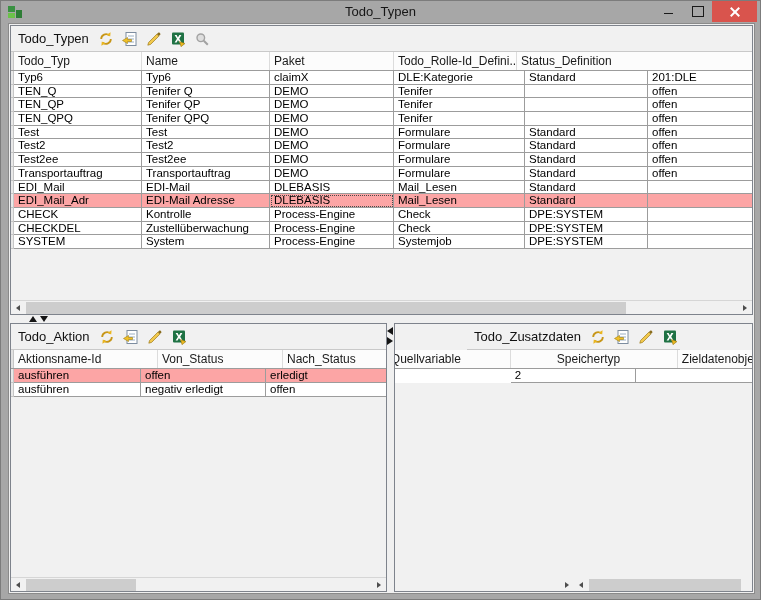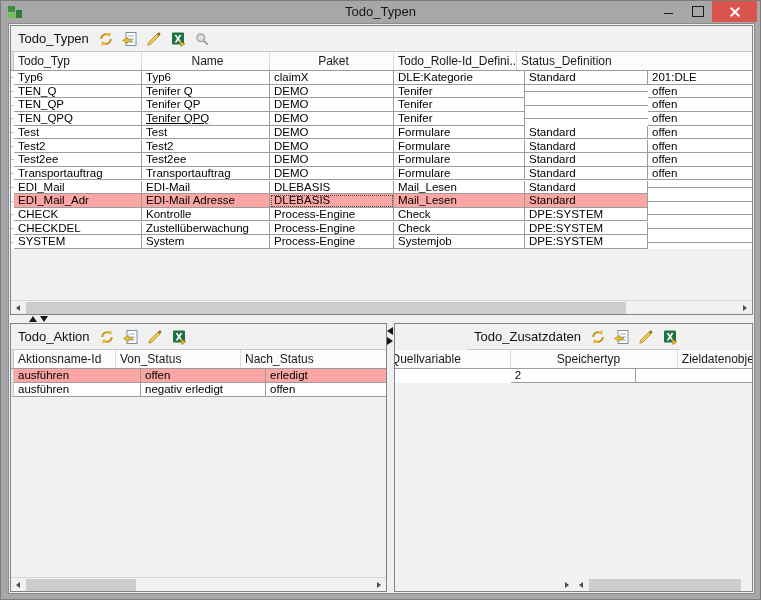--- a/index.html
+++ b/index.html
@@ -70,21 +70,21 @@
     display: flex; flex: none; height: 19px; background: #fcfcfc;
     border-bottom: 1px solid #9c9c9c;
   }
   .gutter { width: 3px; flex: none; background: #e2e2e2; border-right: 1px solid #c6c6c6; }
   .th {
     font-size: 12px; color: #1a1a1a; padding: 2px 0 0 4px;
     border-right: 1px solid #dcdcdc; white-space: nowrap; overflow: hidden; flex: none;
   }
   .th.grow { flex: 1; border-right: none; }
   .tr { display: flex; flex: none; height: 14px; background: #fff; }
-  .main .tr { height: 13.7px; align-items: center; }
+  .main .tr { height: 13.7px; }
   .td {
     font-size: 11.5px; line-height: 12.5px; color: #000; padding: 0 0 0 4px;
     border-right: 1px solid #9c9c9c; border-bottom: 1px solid #9c9c9c;
     white-space: nowrap; overflow: hidden; flex: none; background: #fff;
   }
   .td.grow { flex: 1; border-right: none; }
   .gutterc { width: 3px; flex: none; background: #e9e9e9; border-right: 1px solid #c6c6c6; border-bottom: 1px solid #c6c6c6; }
   .tr.sel .td { background: #fca5a5; }
   .td.focus { outline: 1px dotted #4a4a4a; outline-offset: -2px; }
   .gfill { flex: 1; background: #f1f1f1; }
@@ -172,22 +172,22 @@
                 <circle cx="6.8" cy="6.8" r="3.8" fill="#dcdcdc" stroke="#9a9a9a" stroke-width="1.4"></circle>
                 <line x1="9.8" y1="9.8" x2="13.8" y2="13.8" stroke="#9a9a9a" stroke-width="2"></line>
               </svg>
             </span>
           </span>
       </div>
       <div class="grid main">
           <div class="ghead">
             <span class="gutter"></span>
             <span class="th" style="width: 128px;">Todo_Typ</span>
-            <span class="th" style="width: 128px; text-align: center;">Name</span>
-            <span class="th" style="width: 124px; text-align: center;">Paket</span>
+            <span class="th" style="width: 128px;">Name</span>
+            <span class="th" style="width: 124px;">Paket</span>
             <span class="th" style="width: 123px;">Todo_Rolle-Id_Defini...</span>
             <span class="th grow">Status_Definition</span>
           </div>
           <div class="tr">
             <span class="gutterc"></span>
             <span class="td" style="width: 128px;">Typ6</span>
             <span class="td" style="width: 128px;">Typ6</span>
             <span class="td" style="width: 124px;">claimX</span>
             <span class="td" style="width: 131px;">DLE:Kategorie</span>
             <span class="td" style="width: 123px;">Standard</span>
@@ -207,21 +207,21 @@
             <span class="td" style="width: 128px;">TEN_QP</span>
             <span class="td" style="width: 128px;">Tenifer QP</span>
             <span class="td" style="width: 124px;">DEMO</span>
             <span class="td" style="width: 131px;">Tenifer</span>
             <span class="td" style="width: 123px;"></span>
             <span class="td grow">offen</span>
           </div>
           <div class="tr">
             <span class="gutterc"></span>
             <span class="td" style="width: 128px;">TEN_QPQ</span>
-            <span class="td" style="width: 128px; text-decoration: underline;">Tenifer QPQ</span>
+            <span class="td" style="width: 128px;">Tenifer QPQ</span>
             <span class="td" style="width: 124px;">DEMO</span>
             <span class="td" style="width: 131px;">Tenifer</span>
             <span class="td" style="width: 123px;"></span>
             <span class="td grow">offen</span>
           </div>
           <div class="tr">
             <span class="gutterc"></span>
             <span class="td" style="width: 128px;">Test</span>
             <span class="td" style="width: 128px;">Test</span>
             <span class="td" style="width: 124px;">DEMO</span>
@@ -349,21 +349,21 @@
                   <rect x="2" y="1.5" width="12" height="12" rx="1" fill="#1f7244"></rect>
                   <path d="M4.6 4h2l1.3 2.4L9.4 4h2L9.2 7.7l2.3 3.8h-2L8 9 6.6 11.5h-2L7 7.7z" fill="#fff"></path>
                   <path d="M9.5 10.5 15 12.5l-4 3.2z" fill="#eab61f" stroke="#8a6d10" stroke-width="0.5"></path>
                 </svg>
               </span>
             </span>
         </div>
         <div class="grid">
             <div class="ghead">
               <span class="gutter"></span>
-              <span class="th" style="width: 102px;">Aktionsname-Id</span>
+              <span class="th" style="width: 144px;">Aktionsname-Id</span>
               <span class="th" style="width: 125px;">Von_Status</span>
               <span class="th grow">Nach_Status</span>
             </div>
             <div class="tr sel">
               <span class="gutterc"></span>
               <span class="td" style="width: 127px;">ausführen</span>
               <span class="td" style="width: 125px;">offen</span>
               <span class="td grow">erledigt</span>
             </div>
             <div class="tr">

